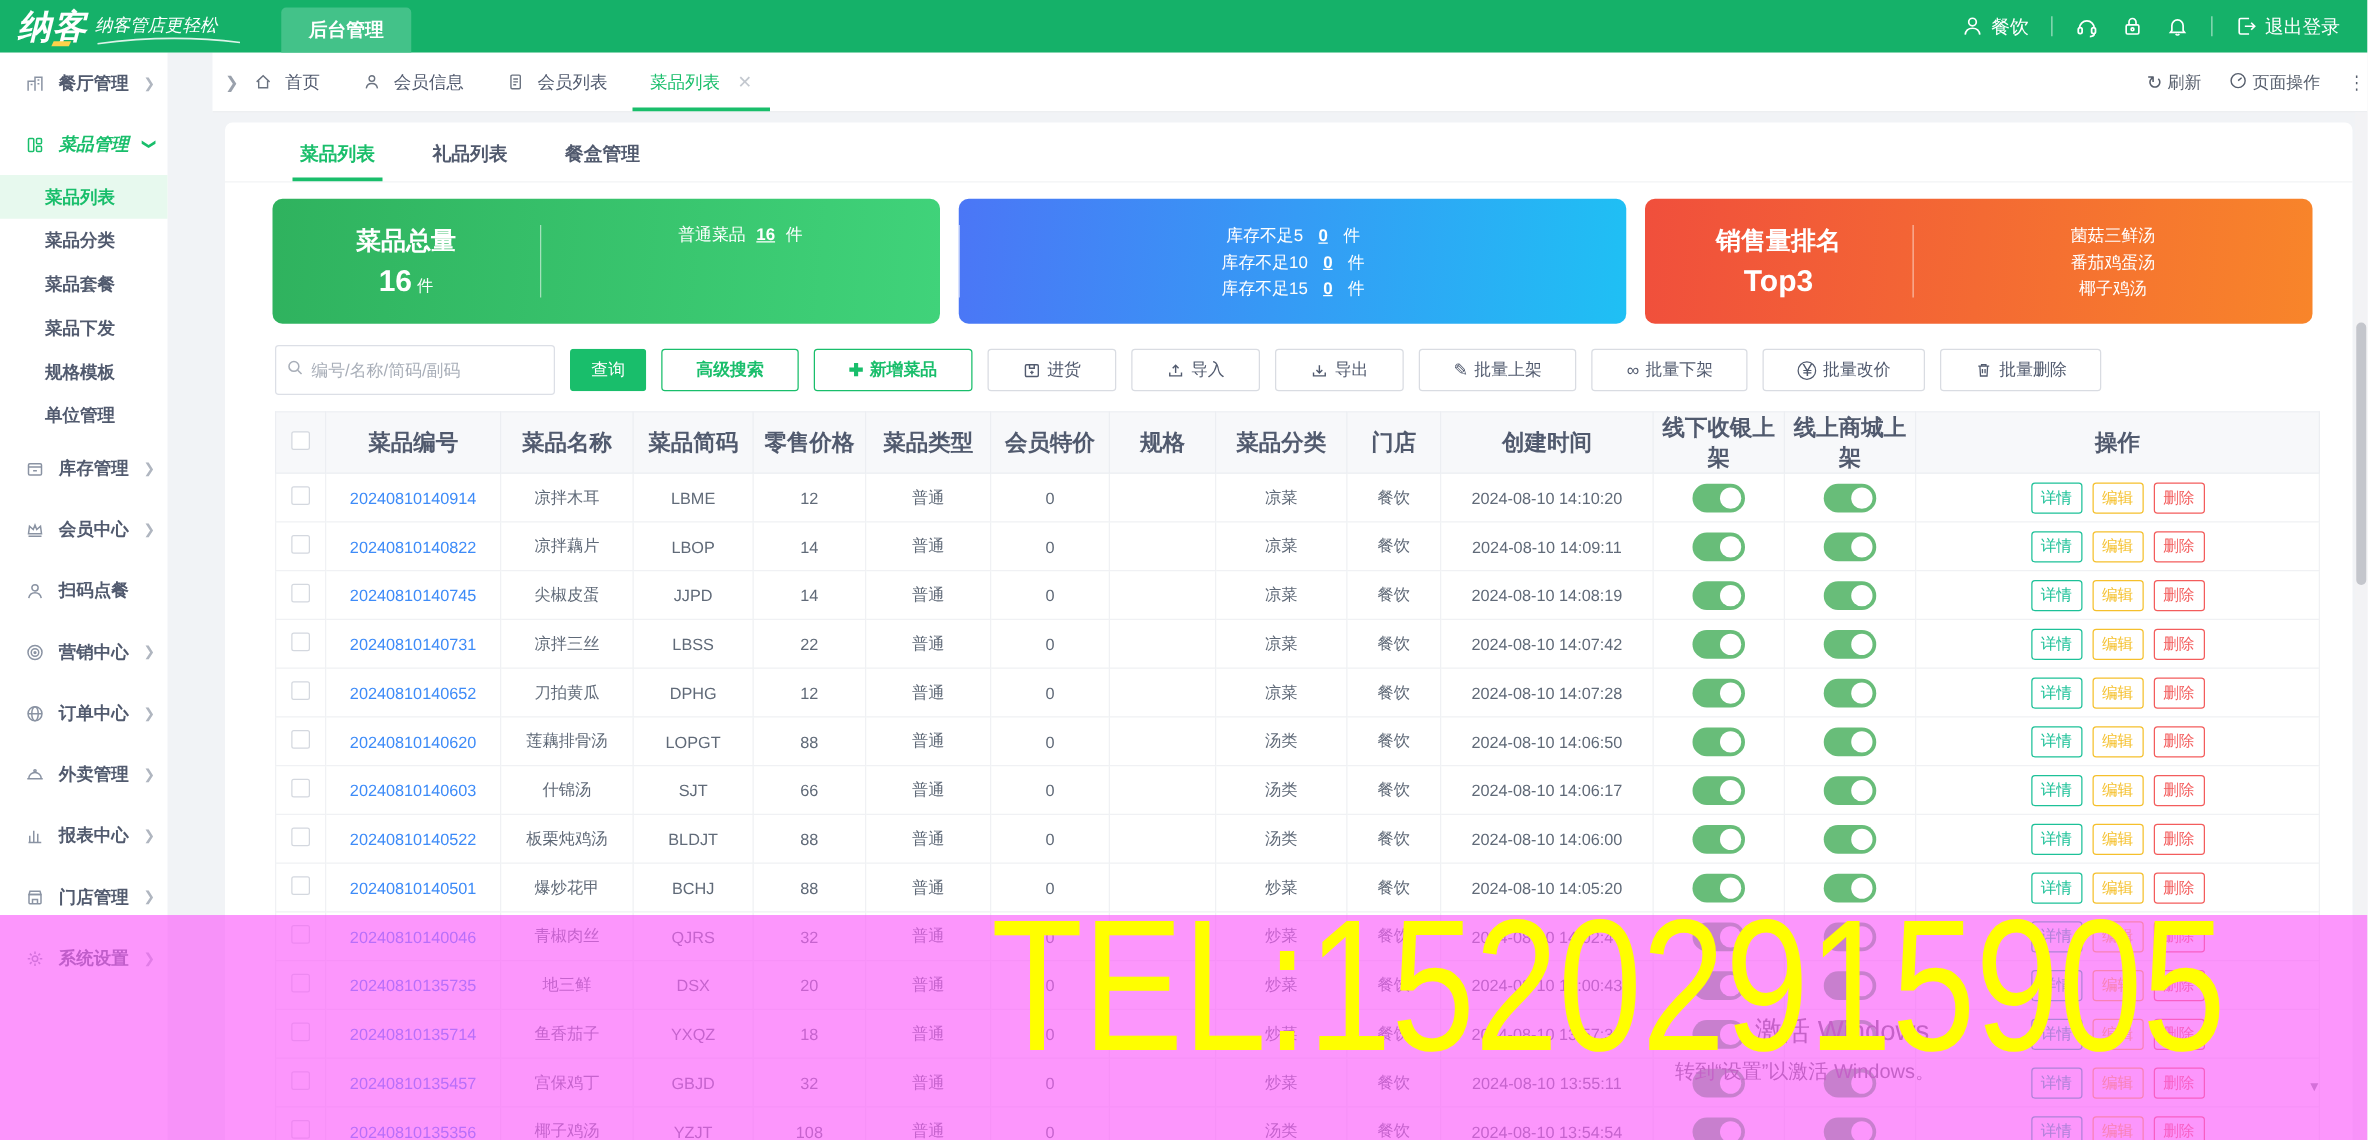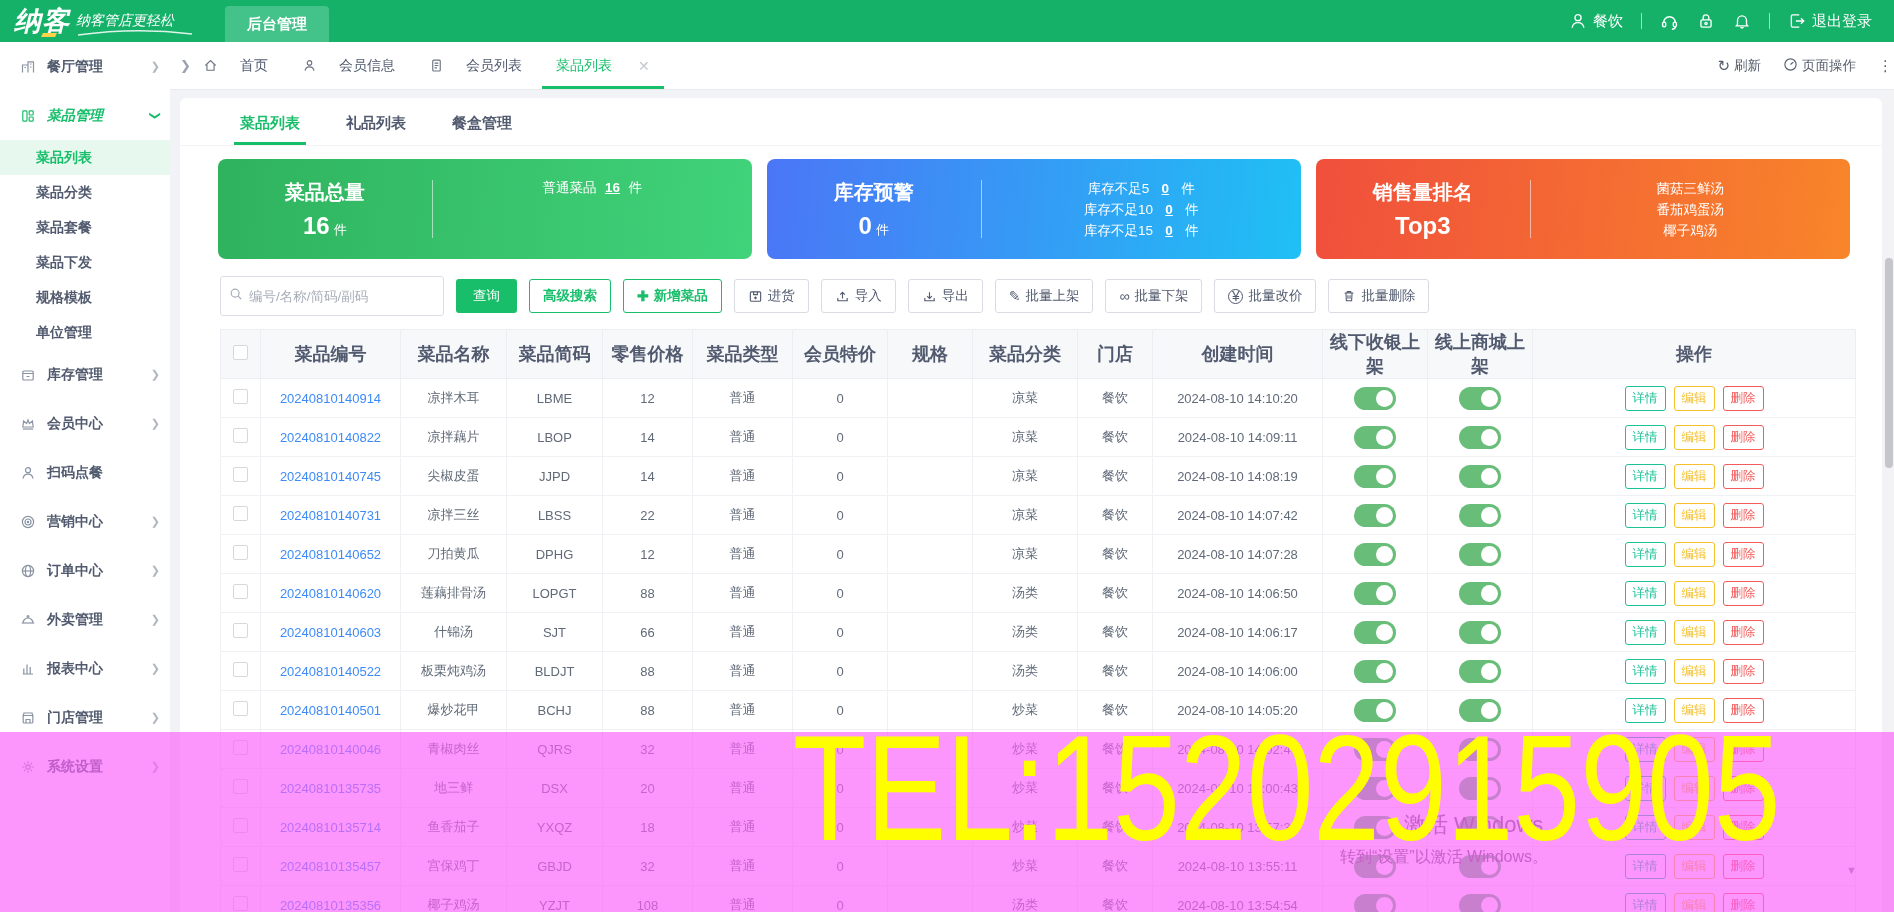--- a/index.html
+++ b/index.html
@@ -13,34 +13,34 @@
   .logo-accent { position:absolute; left:28px; bottom:2px; width:14px; height:4px; background:#ffd24a; transform:skewX(-25deg); }
   .tagline { font-family:"DejaVu Serif",serif; font-style:italic; font-size:14px; margin-left:6px; white-space:nowrap; position:relative; }
   .tagline svg { position:absolute; left:0; bottom:-7px; }
   .top-tab { margin-left:50px; margin-top:6px; align-self:stretch; display:flex; align-items:center; padding:0 22px; background:#43c289; border-radius:4px 4px 0 0; font-size:15px; font-weight:bold; }
   .header-right { margin-left:auto; display:flex; align-items:center; gap:18px; padding-right:22px; font-size:15px; }
   .header-right .hdr-item { display:flex; align-items:center; gap:6px; cursor:pointer; }
   .hdr-divider { width:1px; height:16px; background:rgba(255,255,255,.6); }
   .hdr-icon svg { display:block; }
 
   
-  .sidebar { position:absolute; top:42px; left:0; width:170px; height:870px; background:#fff; z-index:5; }
+  .sidebar { position:absolute; top:42px; left:0; width:134px; height:870px; background:#fff; z-index:5; }
   .side-item { height:49px; display:flex; align-items:center; padding-left:19px; font-size:14px; font-weight:bold; color:#515a6e; cursor:pointer; position:relative; }
   .side-item .s-icon { width:18px; height:18px; display:flex; align-items:center; justify-content:center; color:#8a93a3; margin-right:10px; font-size:15px; }
   .side-item.active-section { color:#19be6b;font-style:italic; }
   .side-item.active-section .s-icon { color:#19be6b; }
   .side-chevron { position:absolute; right:10px; font-size:11px; color:#b0b6c0; }
   .side-item.active-section .side-chevron { color:#19be6b; }
   .sub-item { height:35px; display:flex; align-items:center; padding-left:36px; font-size:14px; font-weight:bold; color:#515a6e; cursor:pointer; }
   .sub-item.active { background:#e7f9ee; color:#19be6b; }
 
   
   .crumb-bar { position:absolute; top:42px; left:170px; right:0; height:48px; background:#fff; border-bottom:1px solid #e8eaed; display:flex; align-items:center; z-index:6; }
   .collapse-btn { color:#9aa1ac; font-size:13px; padding:0 12px 0 10px; cursor:pointer; }
-  .crumb-tab { display:flex; align-items:center; gap:22px; font-size:14px; color:#515a6e; margin-right:34px; cursor:pointer; position:relative; height:100%; }
+  .crumb-tab { display:flex; align-items:center; gap:10px; font-size:14px; color:#515a6e; margin-right:34px; cursor:pointer; position:relative; height:100%; }
   .crumb-tab .c-icon { color:#6b7380; display:flex; }
   .crumb-tab.active { color:#19be6b; }
   .crumb-tab.active::after { content:""; position:absolute; bottom:0; left:-14px; right:-14px; height:3px; background:#19be6b; }
   .crumb-close { color:#c3c8cf; font-size:14px; margin-left:4px; }
   .crumb-right { margin-left:auto; display:flex; align-items:center; gap:22px; padding-right:8px; font-size:13.5px; color:#565e6c; }
   .crumb-right .cr-item { display:flex; align-items:center; gap:4px; cursor:pointer; }
   .more-dots { font-size:15px; color:#565e6c; width:8px; overflow:hidden; }
 
   
   .main-bg { position:absolute; top:90px; left:170px; right:0; bottom:0; background:#f1f3f6; }
@@ -65,21 +65,21 @@
   .card-right { flex:1; display:flex; flex-direction:column; align-items:center; font-size:13.5px; }
   .card-right.top-align { align-self:flex-start; padding-top:18px; }
   .cr-line { display:flex; align-items:center; gap:8px; line-height:21px; }
   .cr-num { font-weight:bold; text-decoration:underline; min-width:16px; text-align:center; }
 
   
   .toolbar { display:flex; align-items:center; gap:12px; margin:20px 32px 0 40px; height:34px; }
   .search-box { width:224px; height:40px; border:1px solid #dcdfe6; border-radius:3px; display:flex; align-items:center; padding:17px 8px; gap:6px; background:#fff; }
   .search-box input { border:none; outline:none; flex:1; font-size:13.5px; color:#515a6e; font-family:inherit; min-width:0; }
   .search-box input::placeholder { color:#a8aeb8; }
-  .btn { height:34px; display:flex; align-items:center; gap:5px; padding:0 13px; border-radius:3px; font-size:13.5px; cursor:pointer; border:1px solid transparent; background:#fff; white-space:nowrap; }
+  .btn { height:34px; display:flex; align-items:center; gap:5px; padding:0 27px; border-radius:3px; font-size:13.5px; cursor:pointer; border:1px solid transparent; background:#fff; white-space:nowrap; }
   .btn-primary { background:#19be6b; color:#fff; padding:0 16px; }
   .btn-green-outline { border-color:#19be6b; color:#19be6b; font-weight:bold; }
   .btn-gray { border-color:#d9dce2; color:#515a6e; }
   .btn .b-icon { display:flex; align-items:center; font-size:14px; }
   .yen-circle { width:15px; height:15px; border:1px solid #515a6e; border-radius:50%; display:flex; align-items:center; justify-content:center; font-size:10px; }
 
   
   .table-wrap { margin:16px 26px 0 40px; }
   table { border-collapse:collapse; width:100%; table-layout:fixed; }
   th { background:#f7f8fa; font-size:18px; color:#515a6e; font-weight:bold; height:31px; border:1px solid #eceef2; }
@@ -359,24 +359,20 @@
       <div class="card-right top-align">
         <div class="cr-line">
           <span>普通菜品</span>
           <span class="cr-num">16</span>
           <span>件</span>
         </div>
       </div>
     </div>
 
     <div class="card card-blue">
-      <div class="card-left">
-        <div class="card-title">库存预警</div>
-        <div class="card-value"><span>0</span><span class="unit">件</span></div>
-      </div>
       <div class="card-sep"></div>
       <div class="card-right" id="blue-lines">
           <div class="cr-line">
             <span>库存不足5</span>
             <span class="cr-num">0</span>
             <span>件</span>
           </div>
           <div class="cr-line">
             <span>库存不足10</span>
             <span class="cr-num">0</span>

